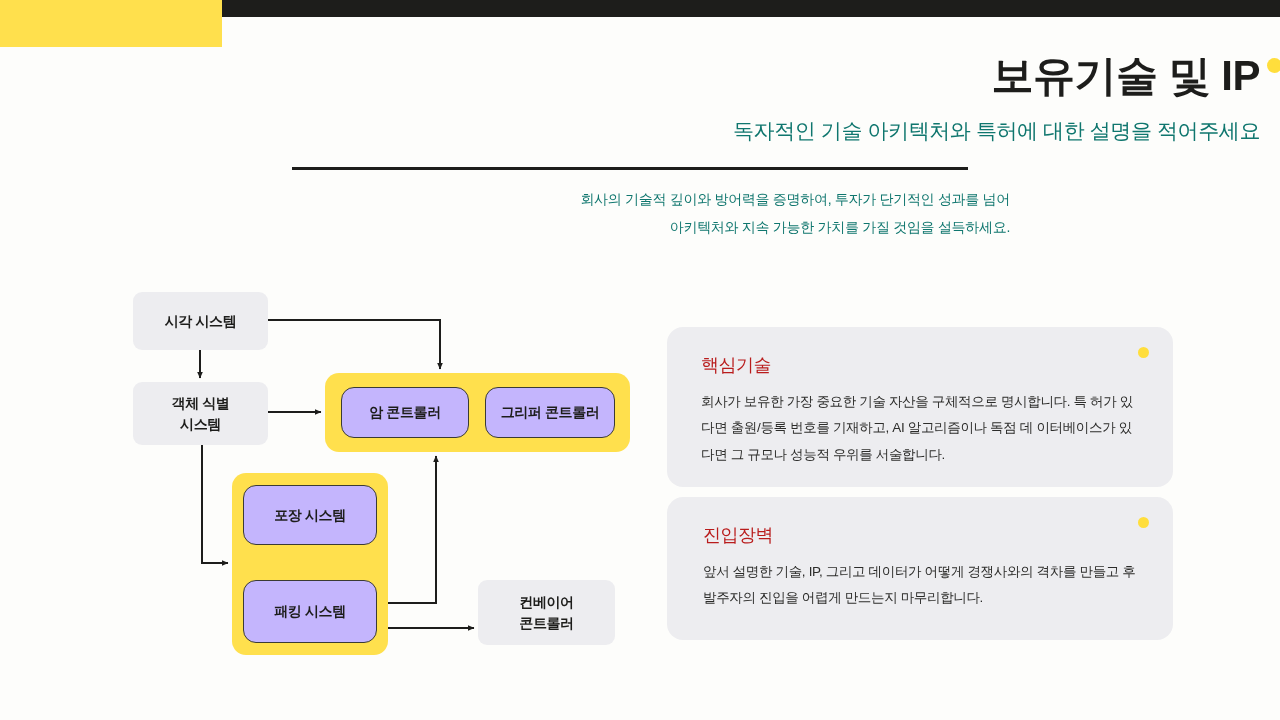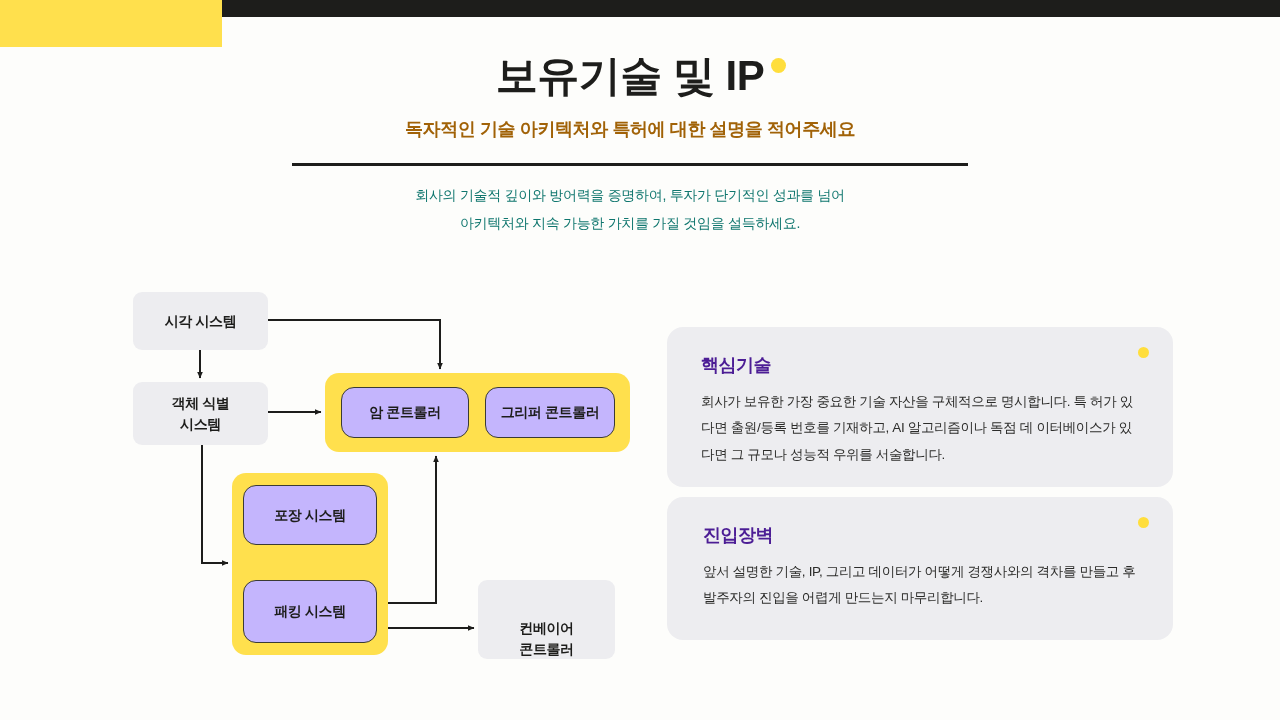--- a/index.html
+++ b/index.html
@@ -34,21 +34,21 @@
     height: 47px;
     background: #FFE04D;
   }
 
   
   #header {
     position: absolute;
     left: 0;
     top: 52px;
     width: 1260px;
-    text-align: center;
+    text-align: right;
   }
   #page-title-wrap {
     position: relative;
     display: inline-block;
   }
   #page-title {
     font-size: 42px;
     font-weight: 700;
     letter-spacing: -0.5px;
     line-height: 1.15;
@@ -59,24 +59,24 @@
     position: absolute;
     right: -22px;
     top: 6px;
     width: 15px;
     height: 15px;
     border-radius: 50%;
     background: #FFDE3C;
   }
   #page-subtitle {
     margin: 17px 0 0 0;
-    font-size: 18px;
-    font-weight: 700;
+    font-size: 21px;
+    font-weight: 400;
     letter-spacing: -0.4px;
-    color: #a16207;
+    color: #0f766e;
   }
   #header-divider {
     width: 676px;
     height: 3px;
     background: #1D1D1B;
     margin: 22px auto 0 auto;
   }
   #page-description {
     margin: 16px auto 0 auto;
     width: 760px;
@@ -121,21 +121,21 @@
   }
   .group-yellow {
     position: absolute;
     background: #FFE04D;
     border-radius: 14px;
   }
 
   
   #node-vision      { left: 133px; top: 292px; width: 135px; height: 58px; }
   #node-detection   { left: 133px; top: 382px; width: 135px; height: 63px; }
-  #node-conveyor    { left: 478px; top: 580px; width: 137px; height: 79px; align-items: flex-end; }
+  #node-conveyor    { left: 478px; top: 580px; width: 137px; height: 65px; }
 
   #group-controllers { left: 325px; top: 373px; width: 305px; height: 79px; }
   #node-arm         { left: 341px; top: 387px; width: 128px; height: 51px; }
   #node-gripper     { left: 485px; top: 387px; width: 130px; height: 51px; }
 
   #group-packing    { left: 232px; top: 473px; width: 156px; height: 182px; }
   #node-packaging   { left: 243px; top: 485px; width: 134px; height: 60px; }
   #node-packing     { left: 243px; top: 580px; width: 134px; height: 63px; }
 
   #diagram-arrows {
@@ -169,23 +169,23 @@
     right: 24px;
     top: 20px;
     width: 11px;
     height: 11px;
     border-radius: 50%;
     background: #FFDE3C;
   }
   .card-title {
     margin: 0 0 12px 0;
     font-size: 18px;
-    font-weight: 700;
+    font-weight: 400;
     letter-spacing: -0.5px;
-    color: #4c1d95;
+    color: #b91c1c;
   }
   .card-body {
     margin: 0;
     font-size: 13.5px;
     line-height: 1.95;
     letter-spacing: -0.35px;
     color: #2C2C2A;
   }
 </style>
 </head>

